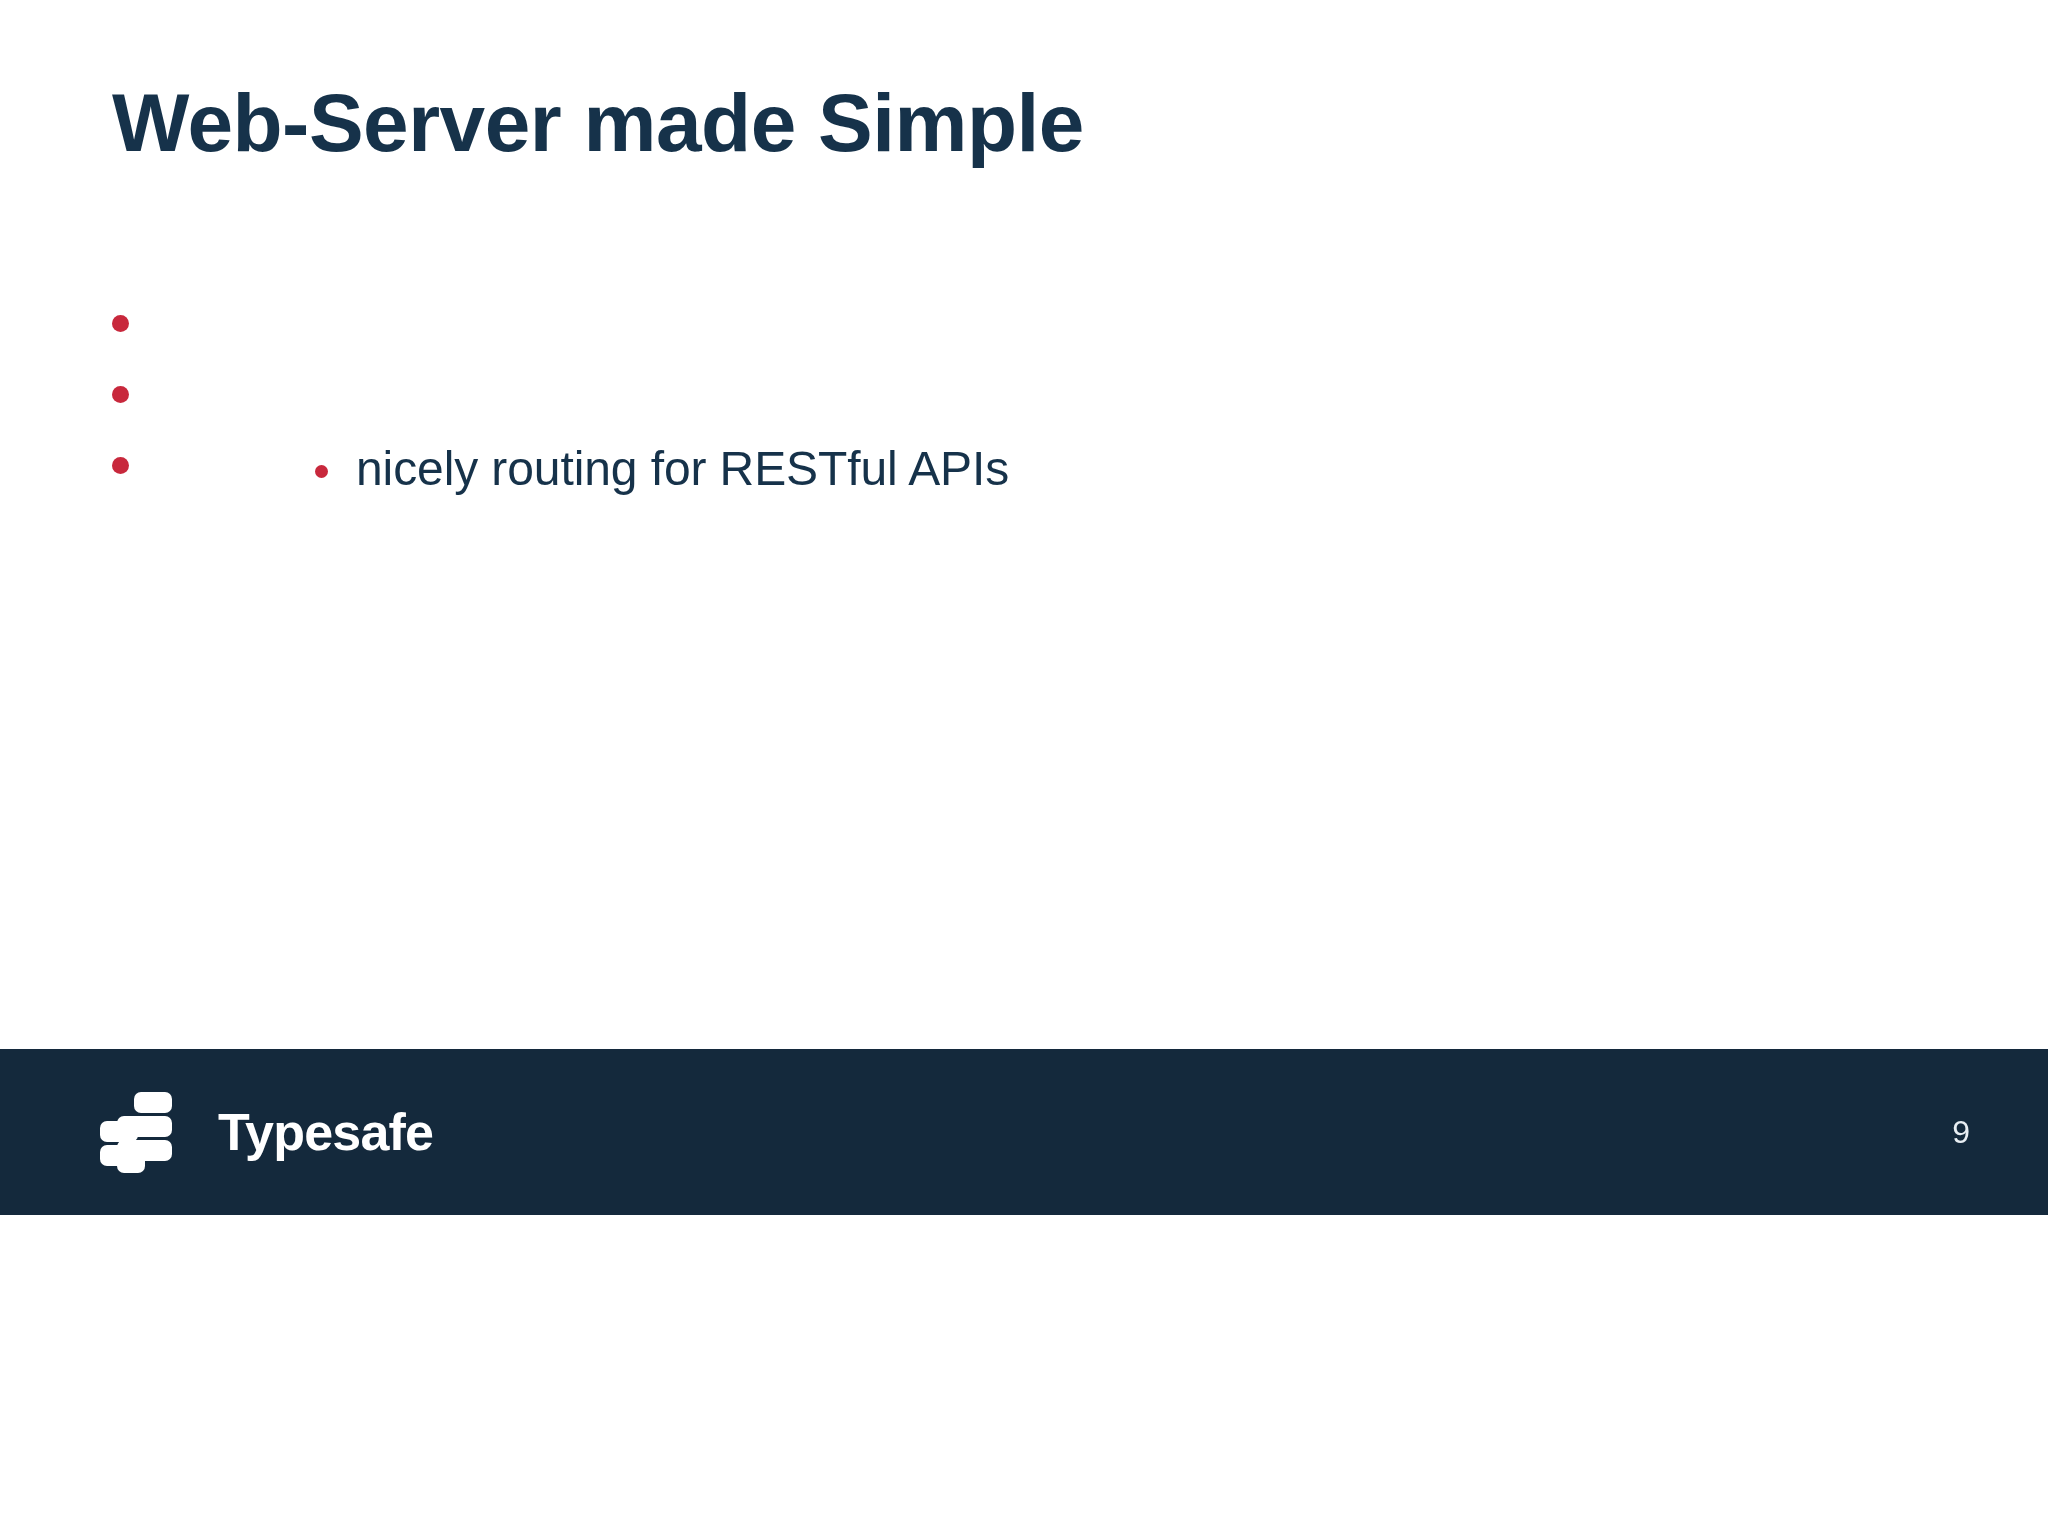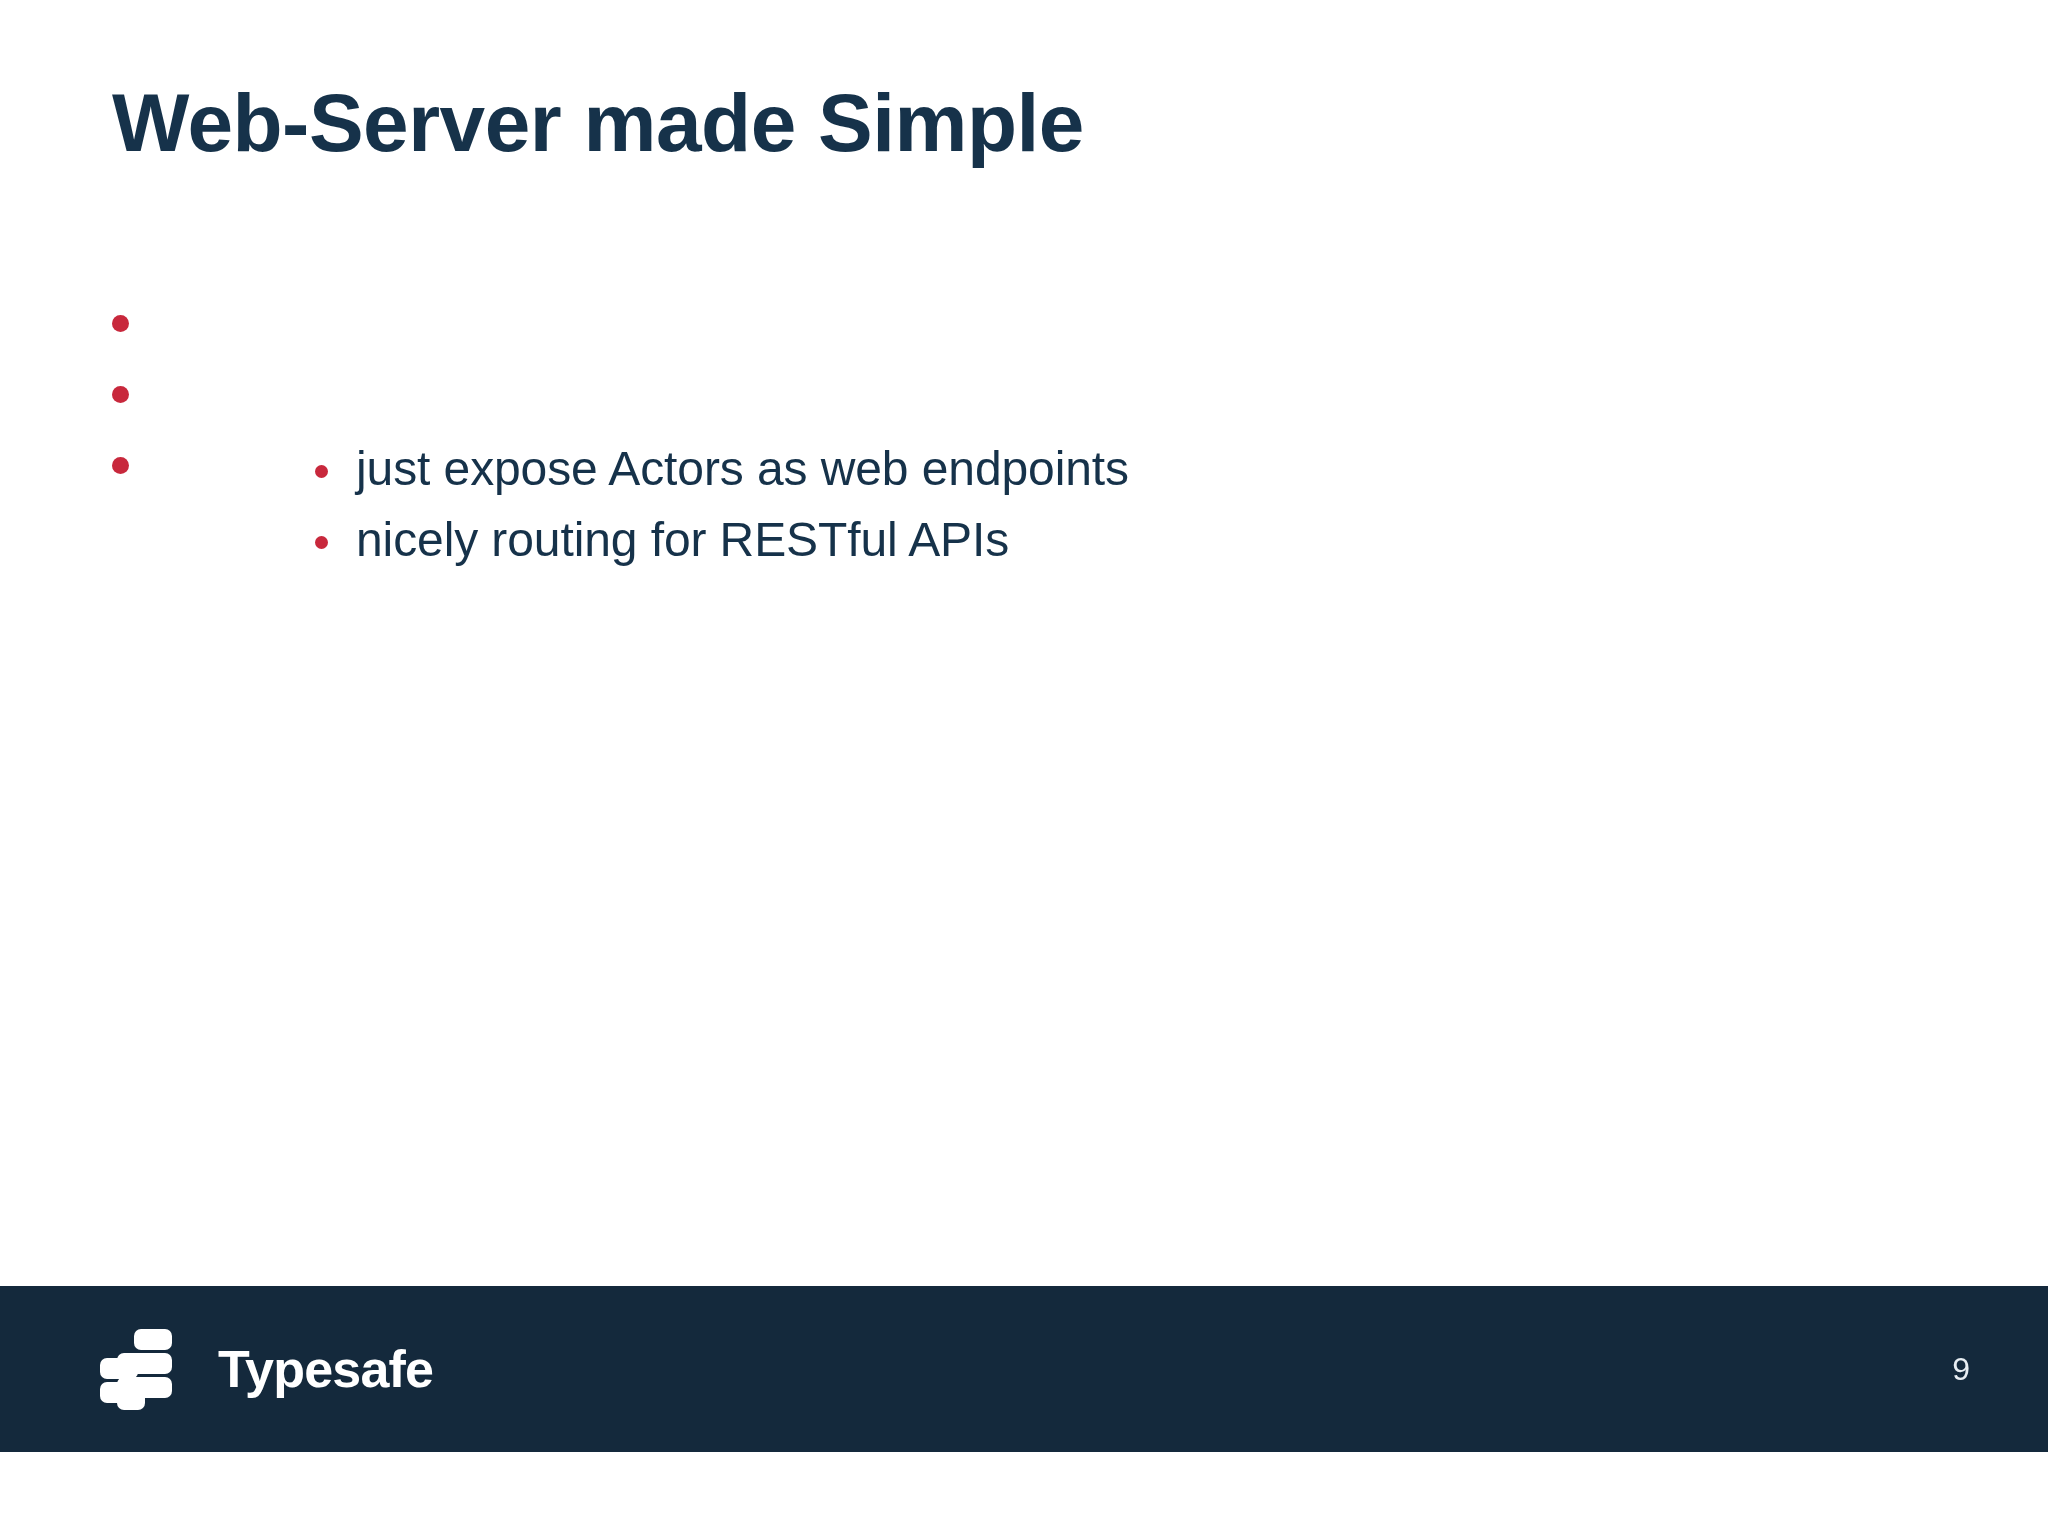--- a/index.html
+++ b/index.html
@@ -9,21 +9,21 @@
   body {
     width: 2048px;
     height: 1536px;
     background: #ffffff;
     font-family: "Liberation Sans", sans-serif;
     overflow: hidden;
   }
   .slide {
     position: relative;
     width: 2048px;
-    height: 1452px;
+    height: 1215px;
     background: #ffffff;
     box-sizing: border-box;
   }
 
   
   .slide-title {
     position: absolute;
     left: 112px;
     top: 82px;
     font-size: 82px;
@@ -163,24 +163,20 @@
     <div class="bullet-row">
       <span class="bullet-dot"></span>
     </div>
 
     <div class="bullet-row">
       <span class="bullet-dot"></span>
       <div>
         <div class="sub-list">
           <div class="sub-row">
             <span class="sub-dot"></span>
-            <div class="sub-text">just expose Actors as web endpoints</div>
-          </div>
-          <div class="sub-row">
-            <span class="sub-dot"></span>
             <div class="sub-text">nicely routing for RESTful APIs</div>
           </div>
         </div>
       </div>
     </div>
 
   </div>
 
   <div class="footer">
     <div class="brand">

